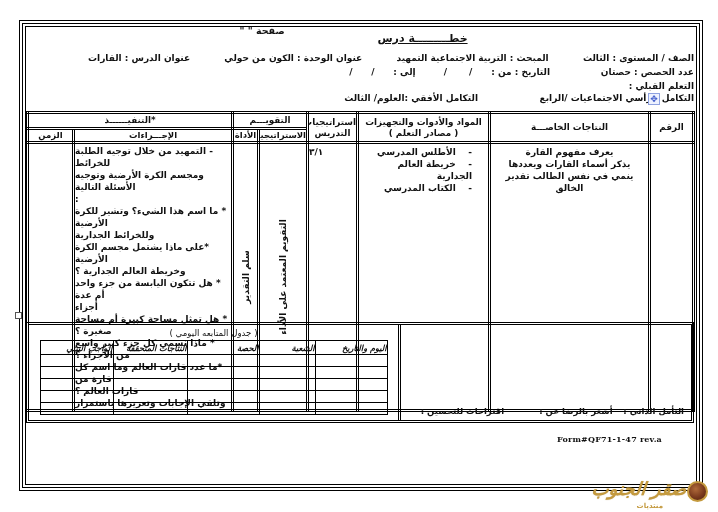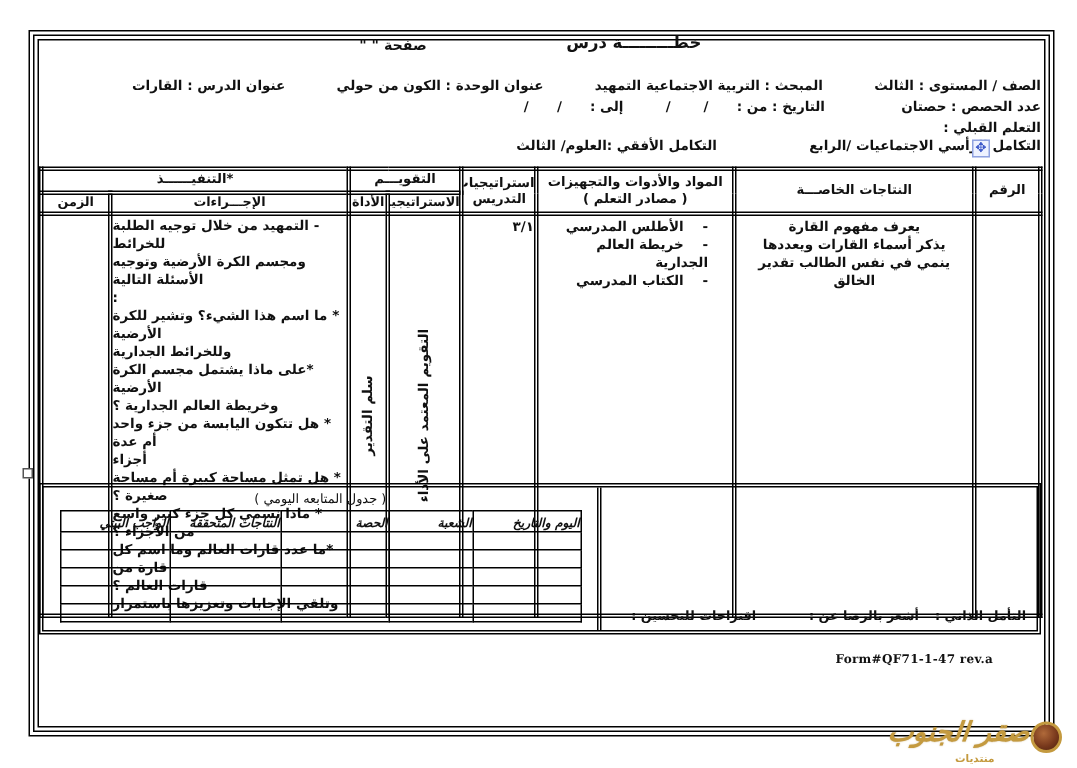--- a/index.html
+++ b/index.html
@@ -6,22 +6,22 @@
   html,body { width: 718px; height: 512px; background:#ffffff; overflow:hidden; }
   body { position: relative; font-family: "DejaVu Sans", sans-serif; color:#111; }
 
   
   .frame  { position:absolute; left:19px; top:20px; width:684px; height:471px;
             border:1px solid #000; padding:2px; pointer-events:none; }
   .frame-mid   { width:100%; height:100%; border:1px solid #000; padding:2px; }
   .frame-inner { width:100%; height:100%; border:1px solid #000; }
 
   
-  .doc-title  { position:absolute; top:22px; left:375px; width:95px; text-align:center;
-                font-size:11px; font-weight:bold; direction:rtl; }
+  .doc-title  { position:absolute; top:32px; left:375px; width:95px; text-align:center;
+                font-size:11px; font-weight:bold; direction:rtl;text-decoration:underline; }
   .page-label { position:absolute; top:25px; left:222px; width:80px; text-align:center;
                 font-size:9.5px; font-weight:bold; direction:rtl; }
 
   .meta-row1 { position:absolute; top:53px; right:24px; left:88px;
                display:flex; direction:rtl; justify-content:space-between;
                font-size:9px; font-weight:bold; }
   .meta-abs  { position:absolute; font-size:9px; font-weight:bold; direction:rtl; white-space:pre; }
   .m-periods    { top:67px; right:24px; }
   .m-date       { top:67px; right:168px; }
   .m-prior      { top:81px; right:24px; }
@@ -38,21 +38,21 @@
   table.main th, table.main td { border:3px double #000; font-weight:bold; overflow:hidden; }
   table.main th { font-size:8.8px; text-align:center; vertical-align:middle; line-height:11px; }
   tr.hrow1 th { height:16px; }
   tr.hrow2 th { height:13px; font-size:8.5px; }
   tr.crow  td { height:168px; vertical-align:top; font-size:9px; line-height:12px; }
 
   .cell-lines   { white-space:pre-wrap; direction:rtl; }
   .outcomes     { text-align:center; padding-top:2px; }
   .materials    { text-align:right; padding:2px 16px 0 2px; }
   .procedures   { text-align:left; padding-top:1px; font-size:8.8px; }
-  .strategy-code{ text-align:right; padding-top:2px; }
+  .strategy-code{ text-align:left; padding-top:2px; }
 
   .vcell { position:relative; }
   .vtext { position:absolute; left:50%; top:50%;
            transform:translate(-50%,-50%) rotate(-90deg);
            white-space:nowrap; font-size:9px; font-weight:bold; direction:rtl; }
 
   .table-handle { position:absolute; left:15px; top:312px; width:7px; height:7px;
                   border:1px solid #555; background:#fff; }
 
   

